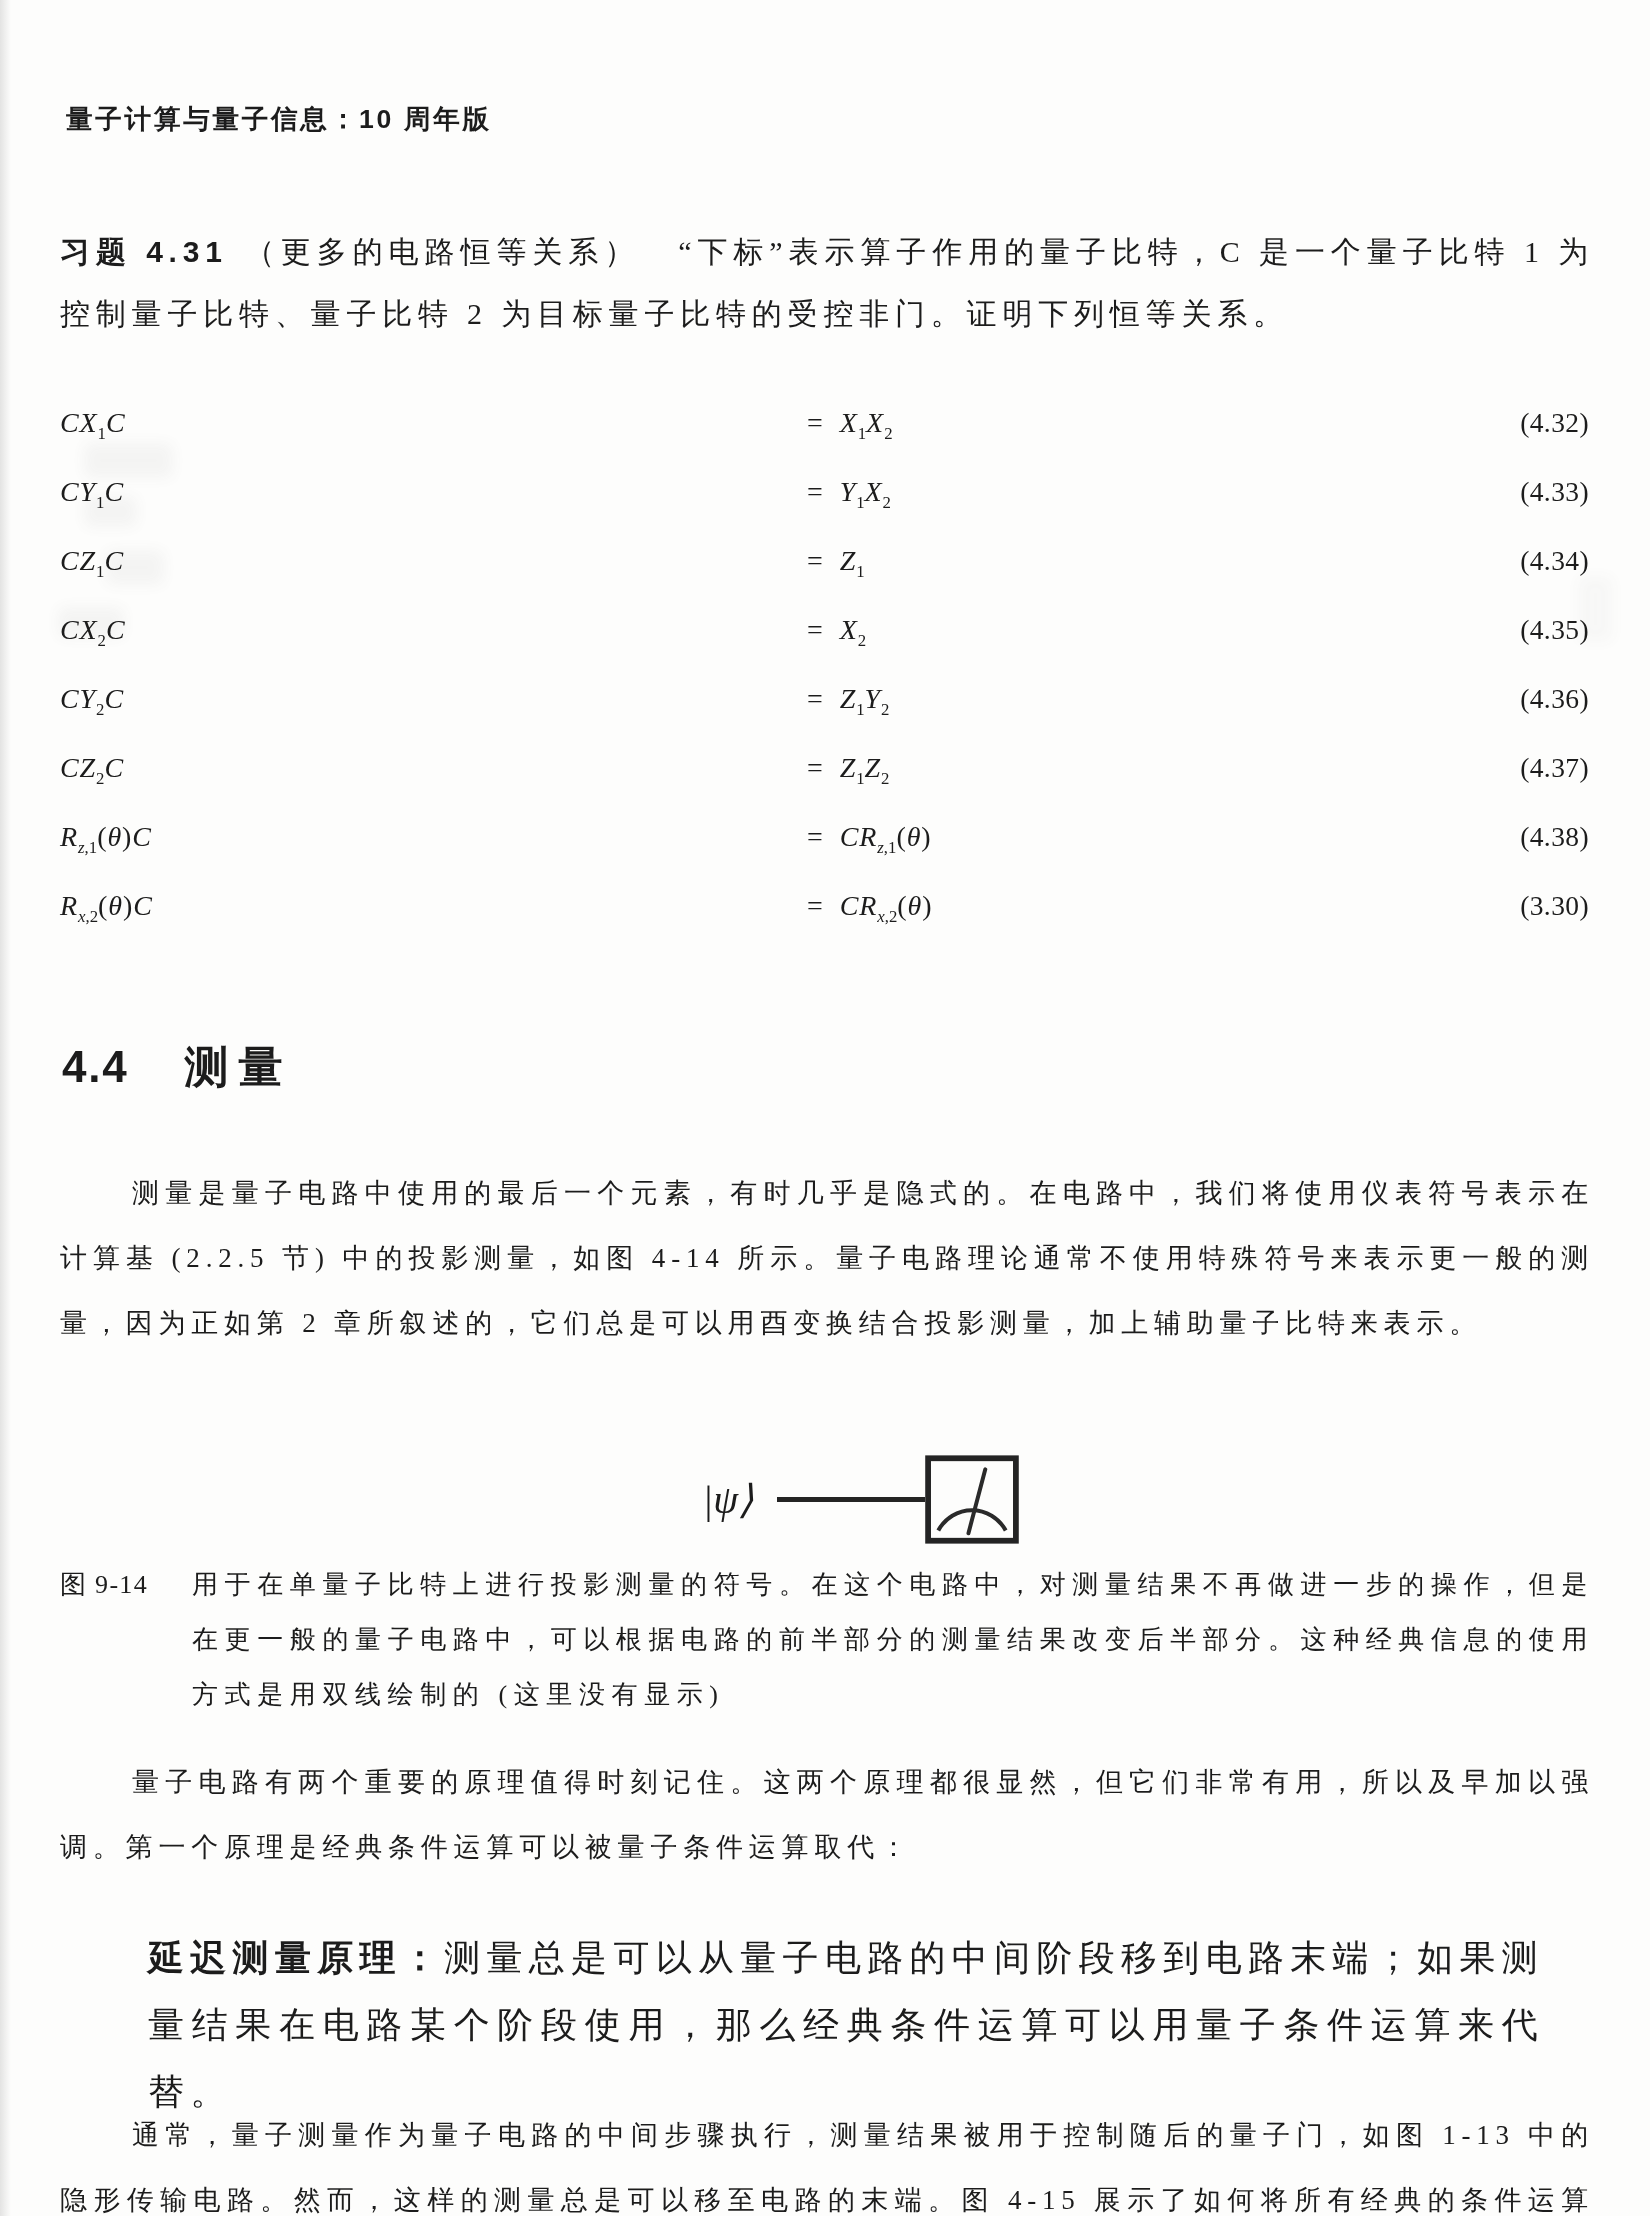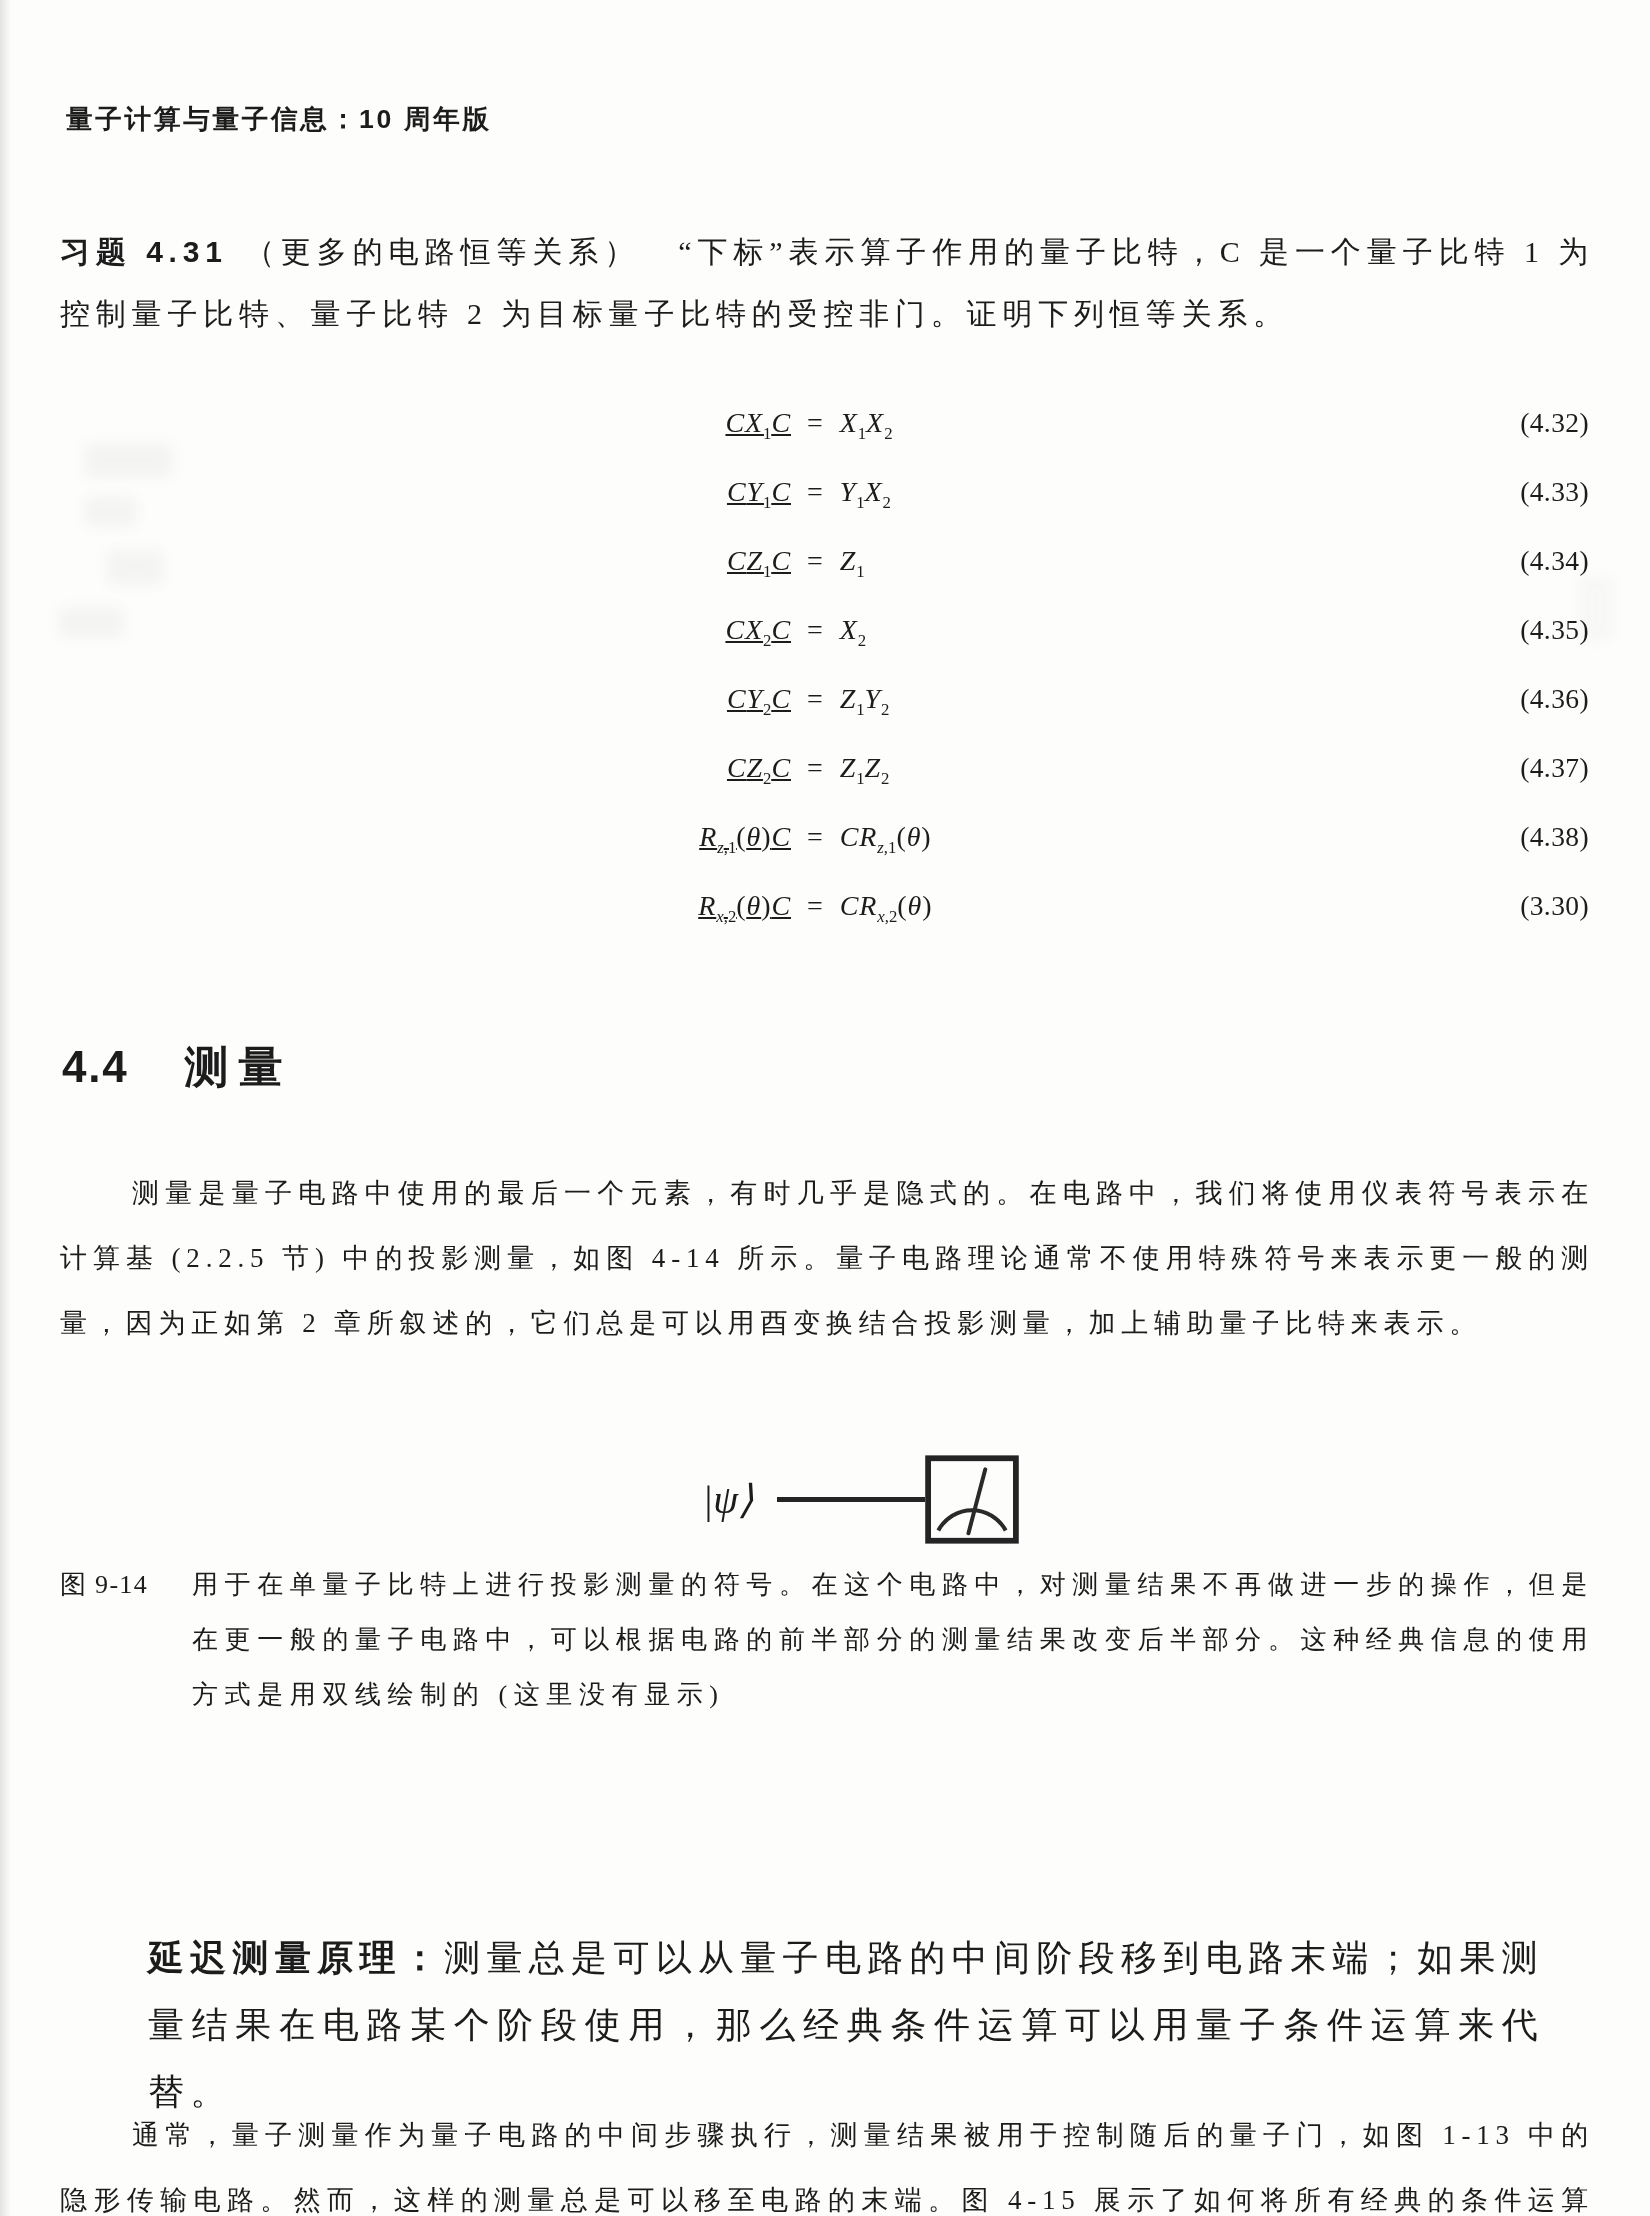--- a/index.html
+++ b/index.html
@@ -21,21 +21,21 @@
       font-size:26.6px;letter-spacing:2.7px;}
 
   .exercise{position:absolute;left:60px;width:1534px;top:221px;
       font-size:30px;line-height:62px;letter-spacing:5.8px;text-align:justify;}
   .ex-label{font-family:"Liberation Sans",sans-serif;font-weight:bold;margin-right:17px;}
   .ex-subtitle{margin-right:38px;}
 
   .equations{position:absolute;left:60px;right:62px;top:388px;
       font-size:28px;letter-spacing:0.9px;}
   .eq-row{position:relative;display:flex;align-items:center;height:69px;}
-  .eq-lhs{width:731px;text-align:right;white-space:nowrap;text-decoration:underline;}
+  .eq-lhs{width:731px;text-align:left;white-space:nowrap;}
   .eq-sign{margin:0 16px;}
   .eq-rhs{flex:1;text-align:left;white-space:nowrap;}
   .eq-num{position:absolute;right:0;top:50%;transform:translateY(-50%);
       font-size:27.5px;letter-spacing:0.4px;}
   .mi{font-style:italic;}
   .mo{font-style:normal;}
   sub.msub{font-size:0.6em;line-height:0;letter-spacing:0;}
 
   .section-heading{position:absolute;left:62px;top:1038px;margin:0;
       font-family:"Liberation Sans",sans-serif;font-weight:bold;
@@ -150,20 +150,21 @@
       <path d="M 30 170 A 86 86 0 0 1 182 170" fill="none" stroke="#2a2a2a" stroke-width="9"></path>
       <line x1="98" y1="176" x2="136" y2="32" stroke="#2a2a2a" stroke-width="9" stroke-linecap="round"></line>
     </svg>
   </div>
 
   <div class="caption">
     <span class="cap-label">图 9-14</span>
     <span class="cap-text">用于在单量子比特上进行投影测量的符号。在这个电路中，对测量结果不再做进一步的操作，但是在更一般的量子电路中，可以根据电路的前半部分的测量结果改变后半部分。这种经典信息的使用方式是用双线绘制的 (这里没有显示)</span>
   </div>
 
+  <p class="body-para p2">量子电路有两个重要的原理值得时刻记住。这两个原理都很显然，但它们非常有用，所以及早加以强调。第一个原理是经典条件运算可以被量子条件运算取代：</p>
 
   <div class="principle">
     <span class="pr-label">延迟测量原理：</span><span class="pr-text">测量总是可以从量子电路的中间阶段移到电路末端；如果测量结果在电路某个阶段使用，那么经典条件运算可以用量子条件运算来代替。</span>
   </div>
 
   <p class="body-para p3">通常，量子测量作为量子电路的中间步骤执行，测量结果被用于控制随后的量子门，如图 1-13 中的隐形传输电路。然而，这样的测量总是可以移至电路的末端。图 4-15 展示了如何将所有经典的条件运算替换为相应的量子条件算子来实现这一点。(当然，对这个电路的一些“隐形传态”解释将不再合适，因为没有经典信息从 Alice 传送到 Bob，但这里的重点是，很明显两个量子电路的整体作用是相同的。)</p>
 
 </div>
 
 

